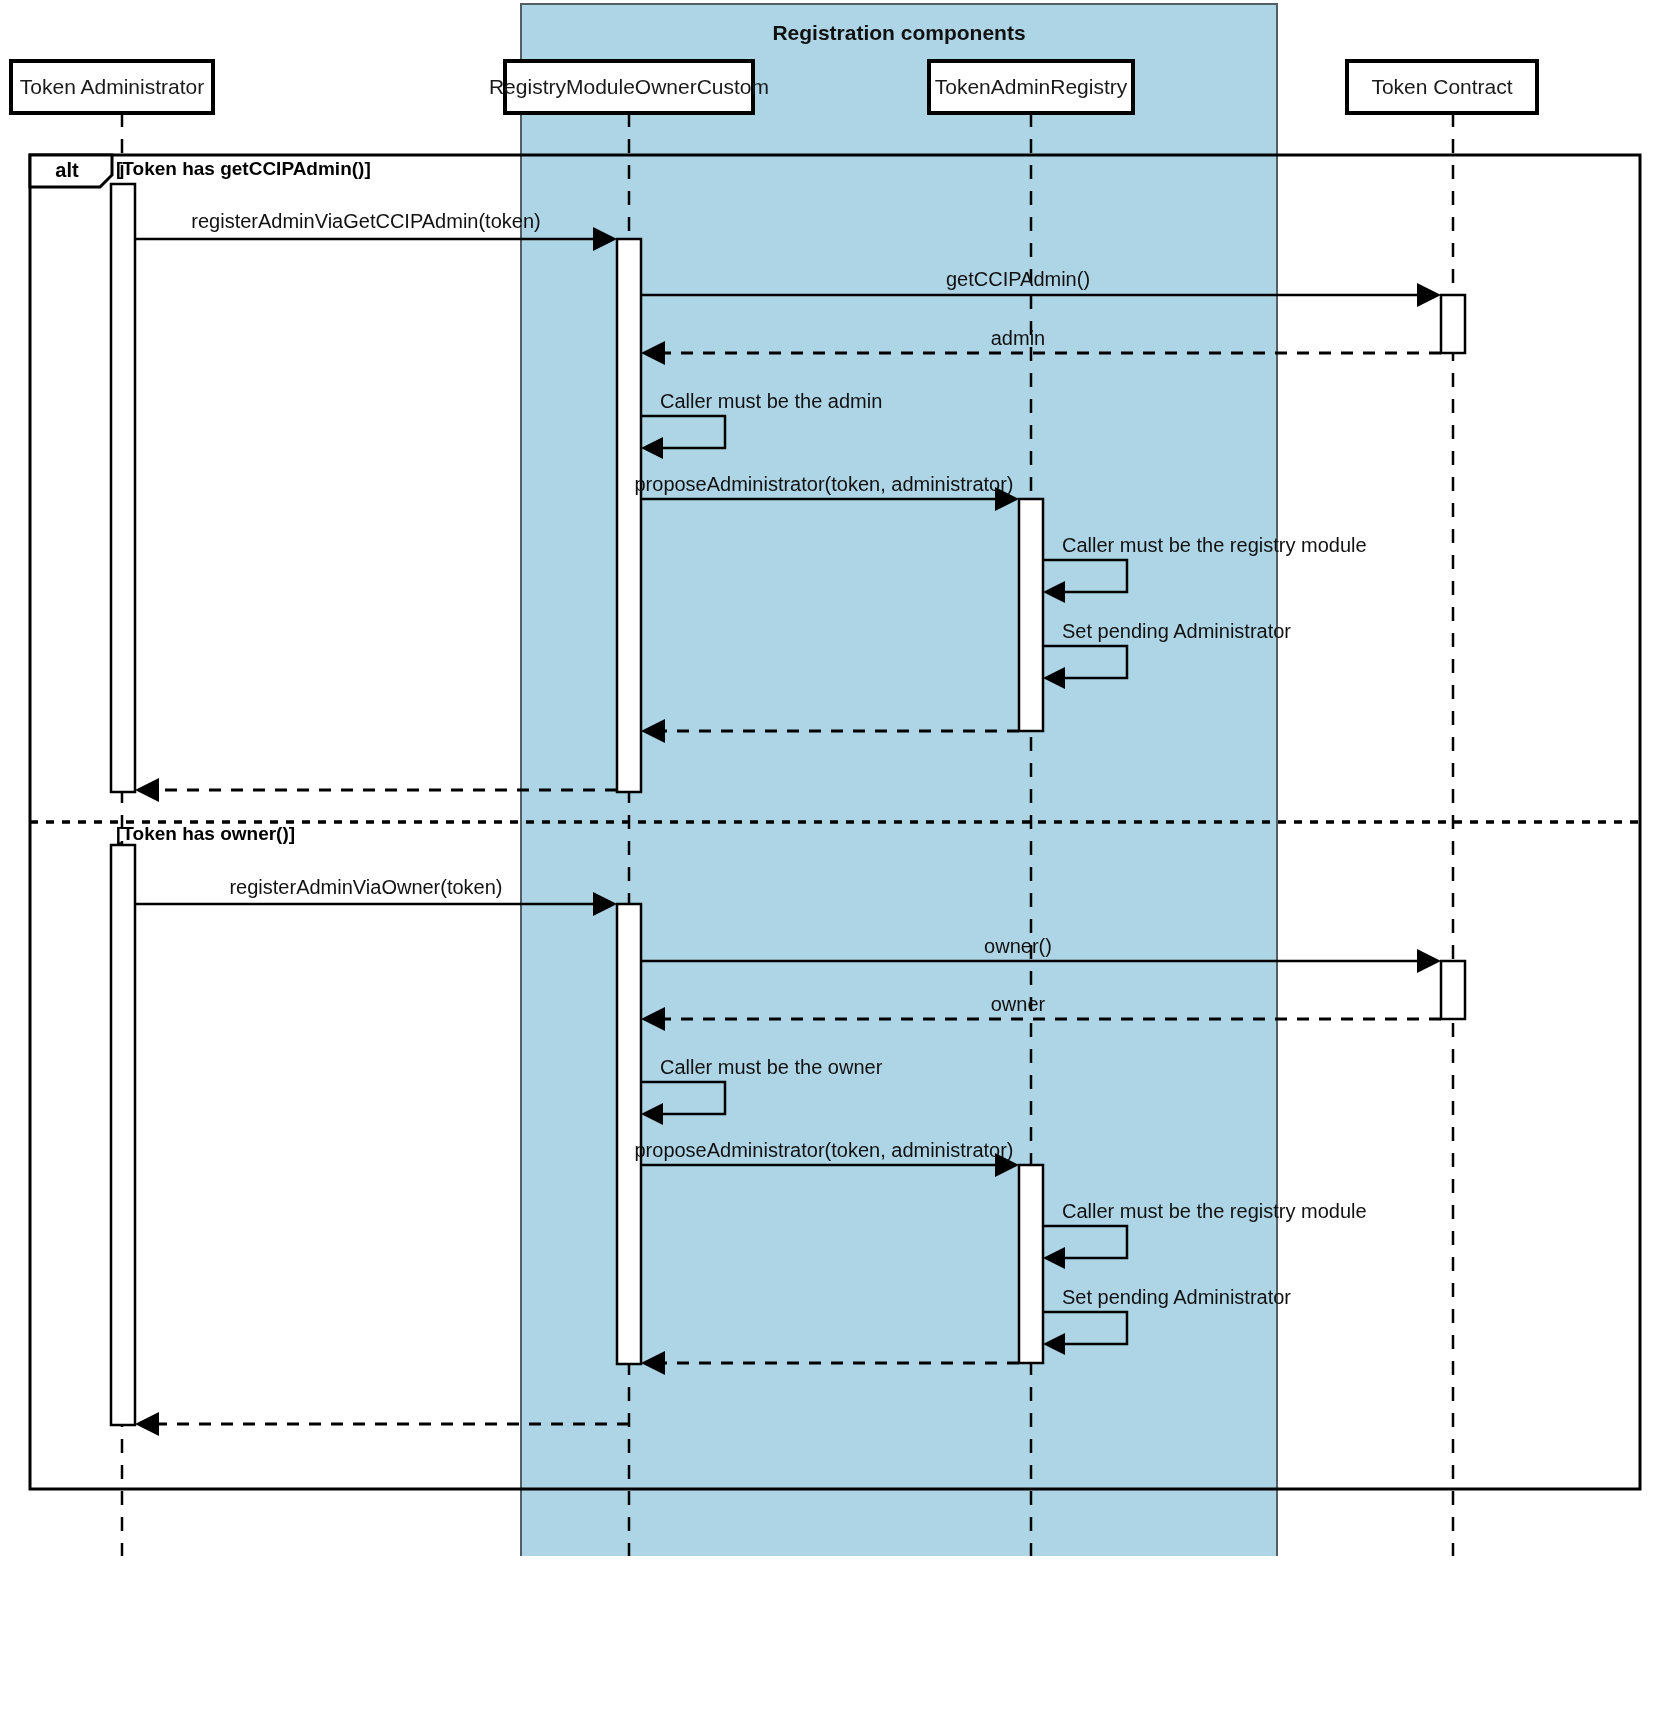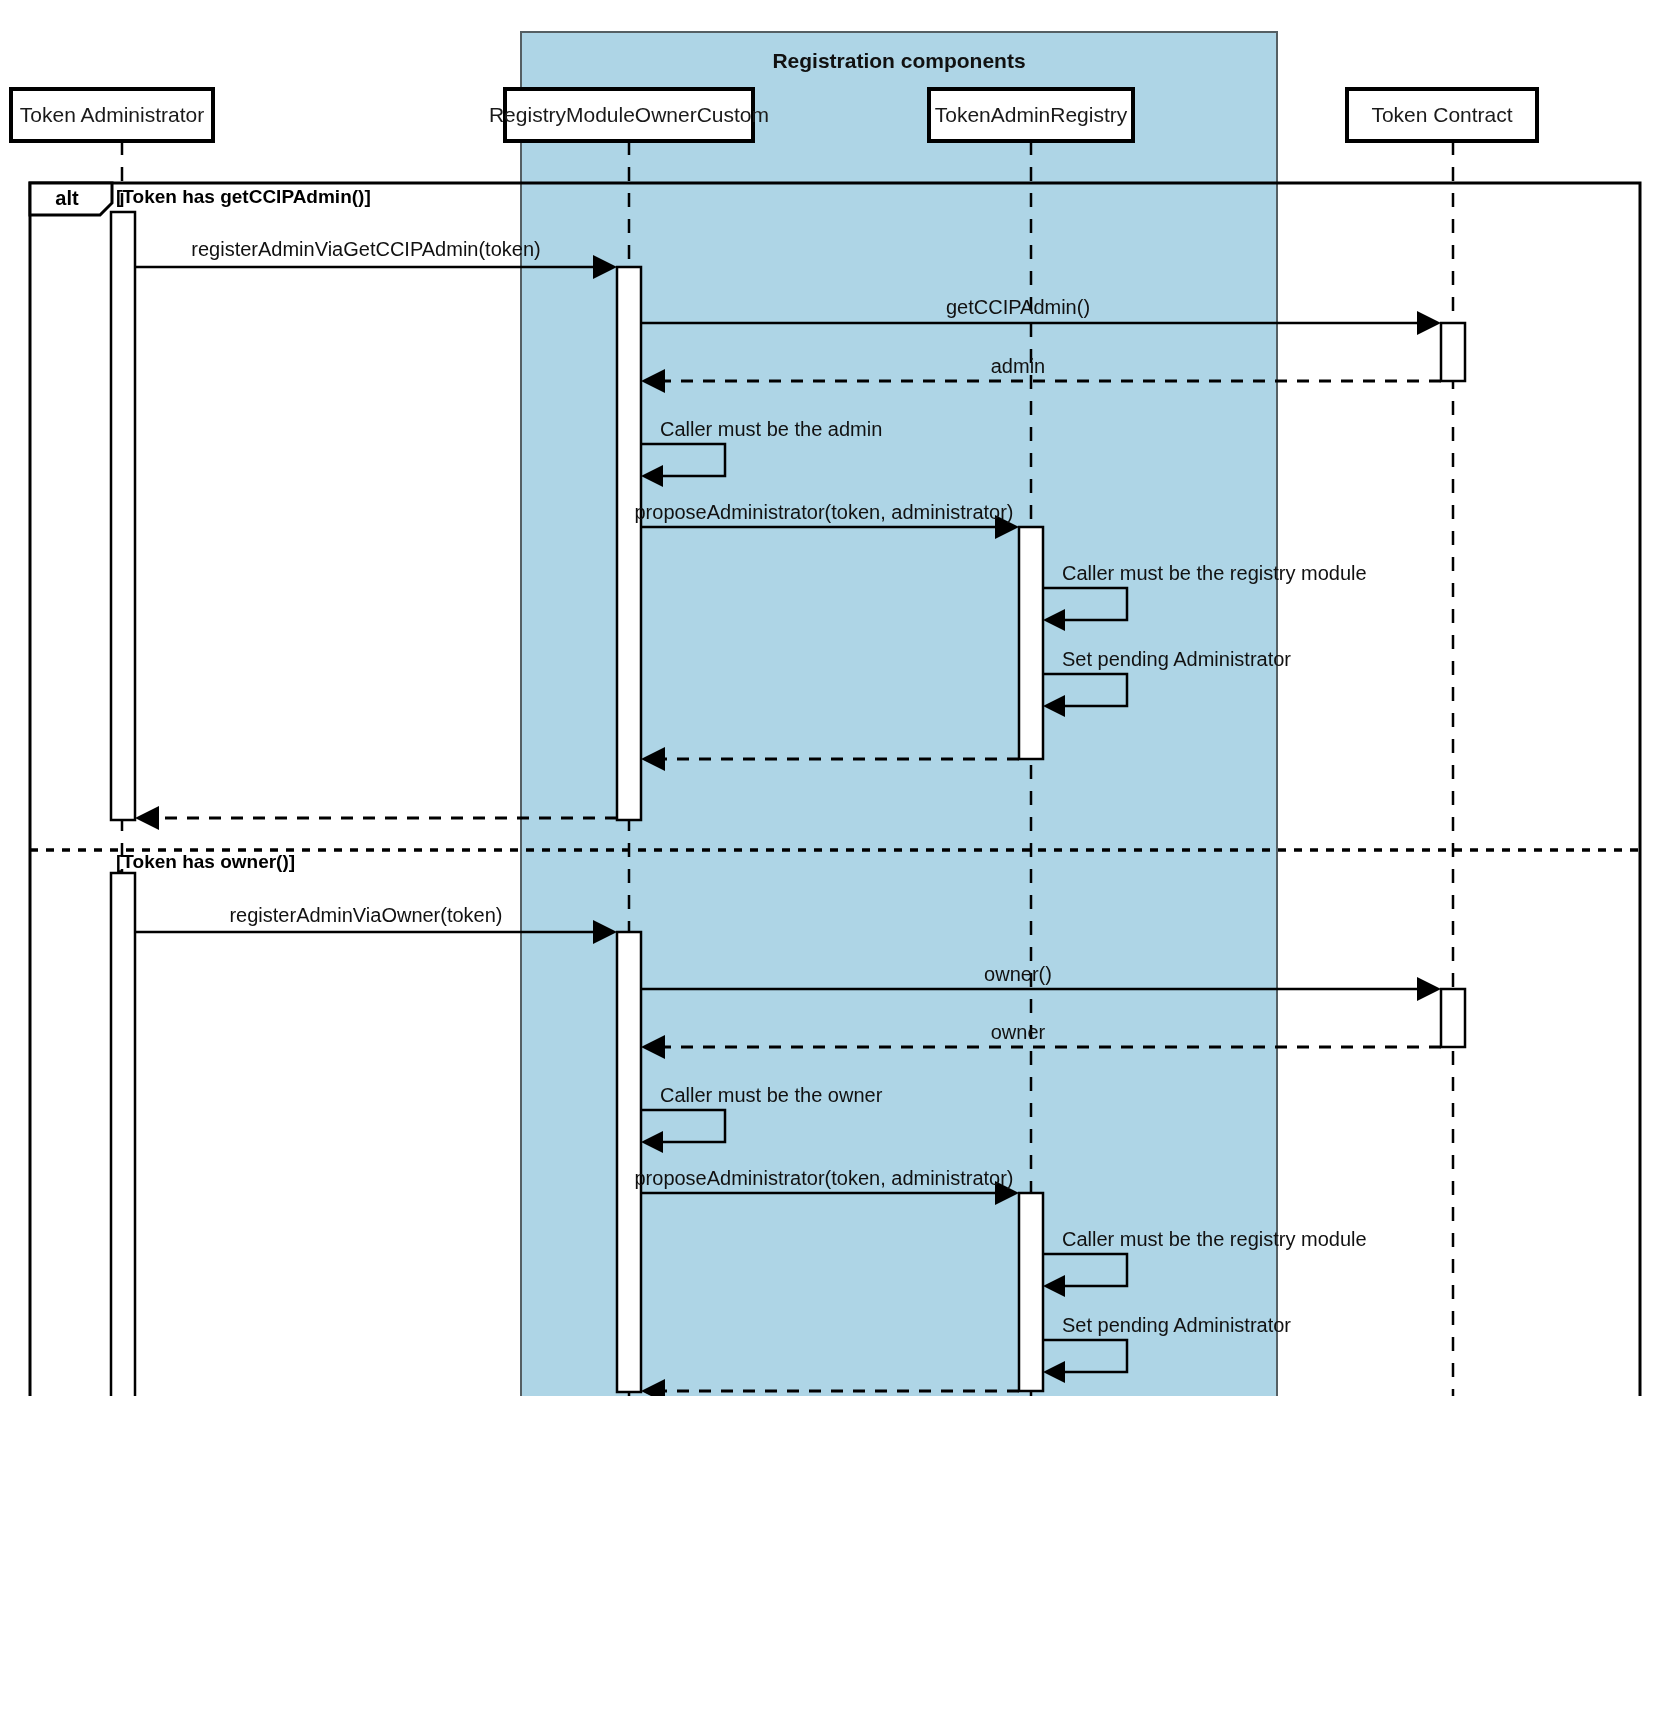--- a/index.html
+++ b/index.html
@@ -6,24 +6,23 @@
     margin: 0;
     padding: 0;
     background: #ffffff;
   }
   body {
     font-family: "Liberation Sans", sans-serif;
   }
   #diagram-root {
     position: relative;
     width: 1662px;
-    height: 1368px;
+    height: 1556px;
     background: #ffffff;
     overflow: hidden;
-    margin-top: 28px;
   }
   svg#seq {
     display: block;
     width: 1662px;
     height: 1730px;
   }
   .lifeline-box rect {
     fill: #ffffff;
     stroke: #000000;
     stroke-width: 4;

